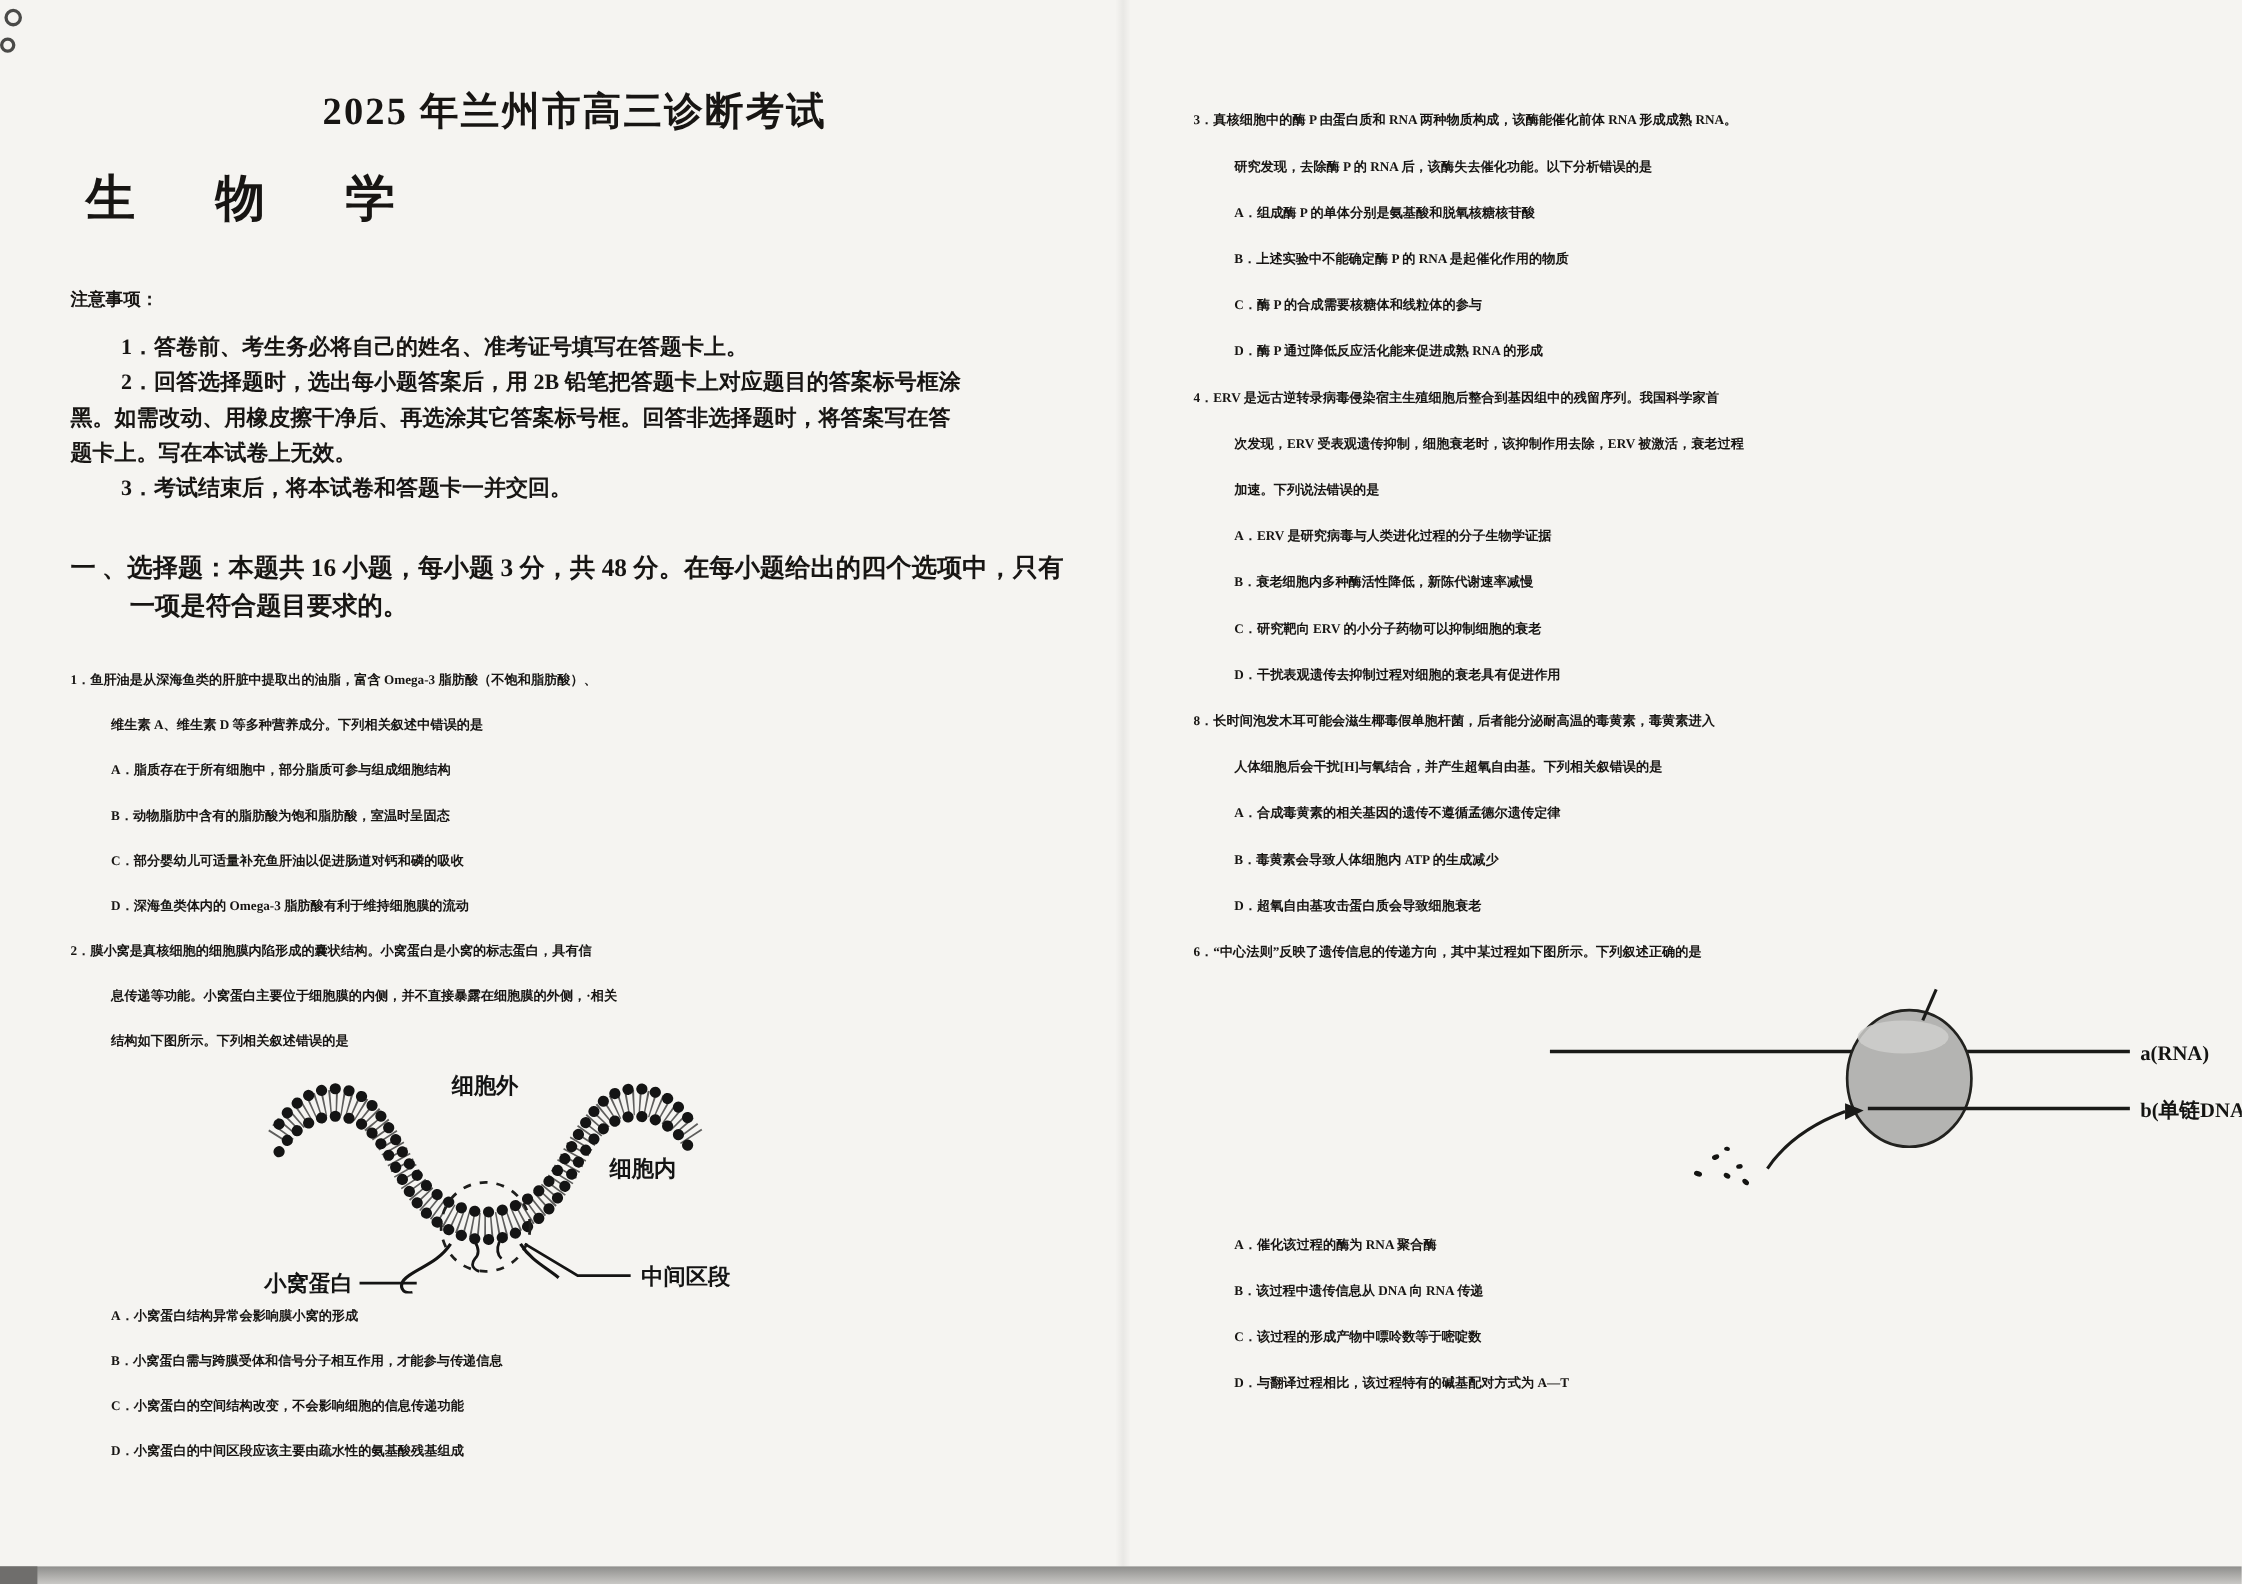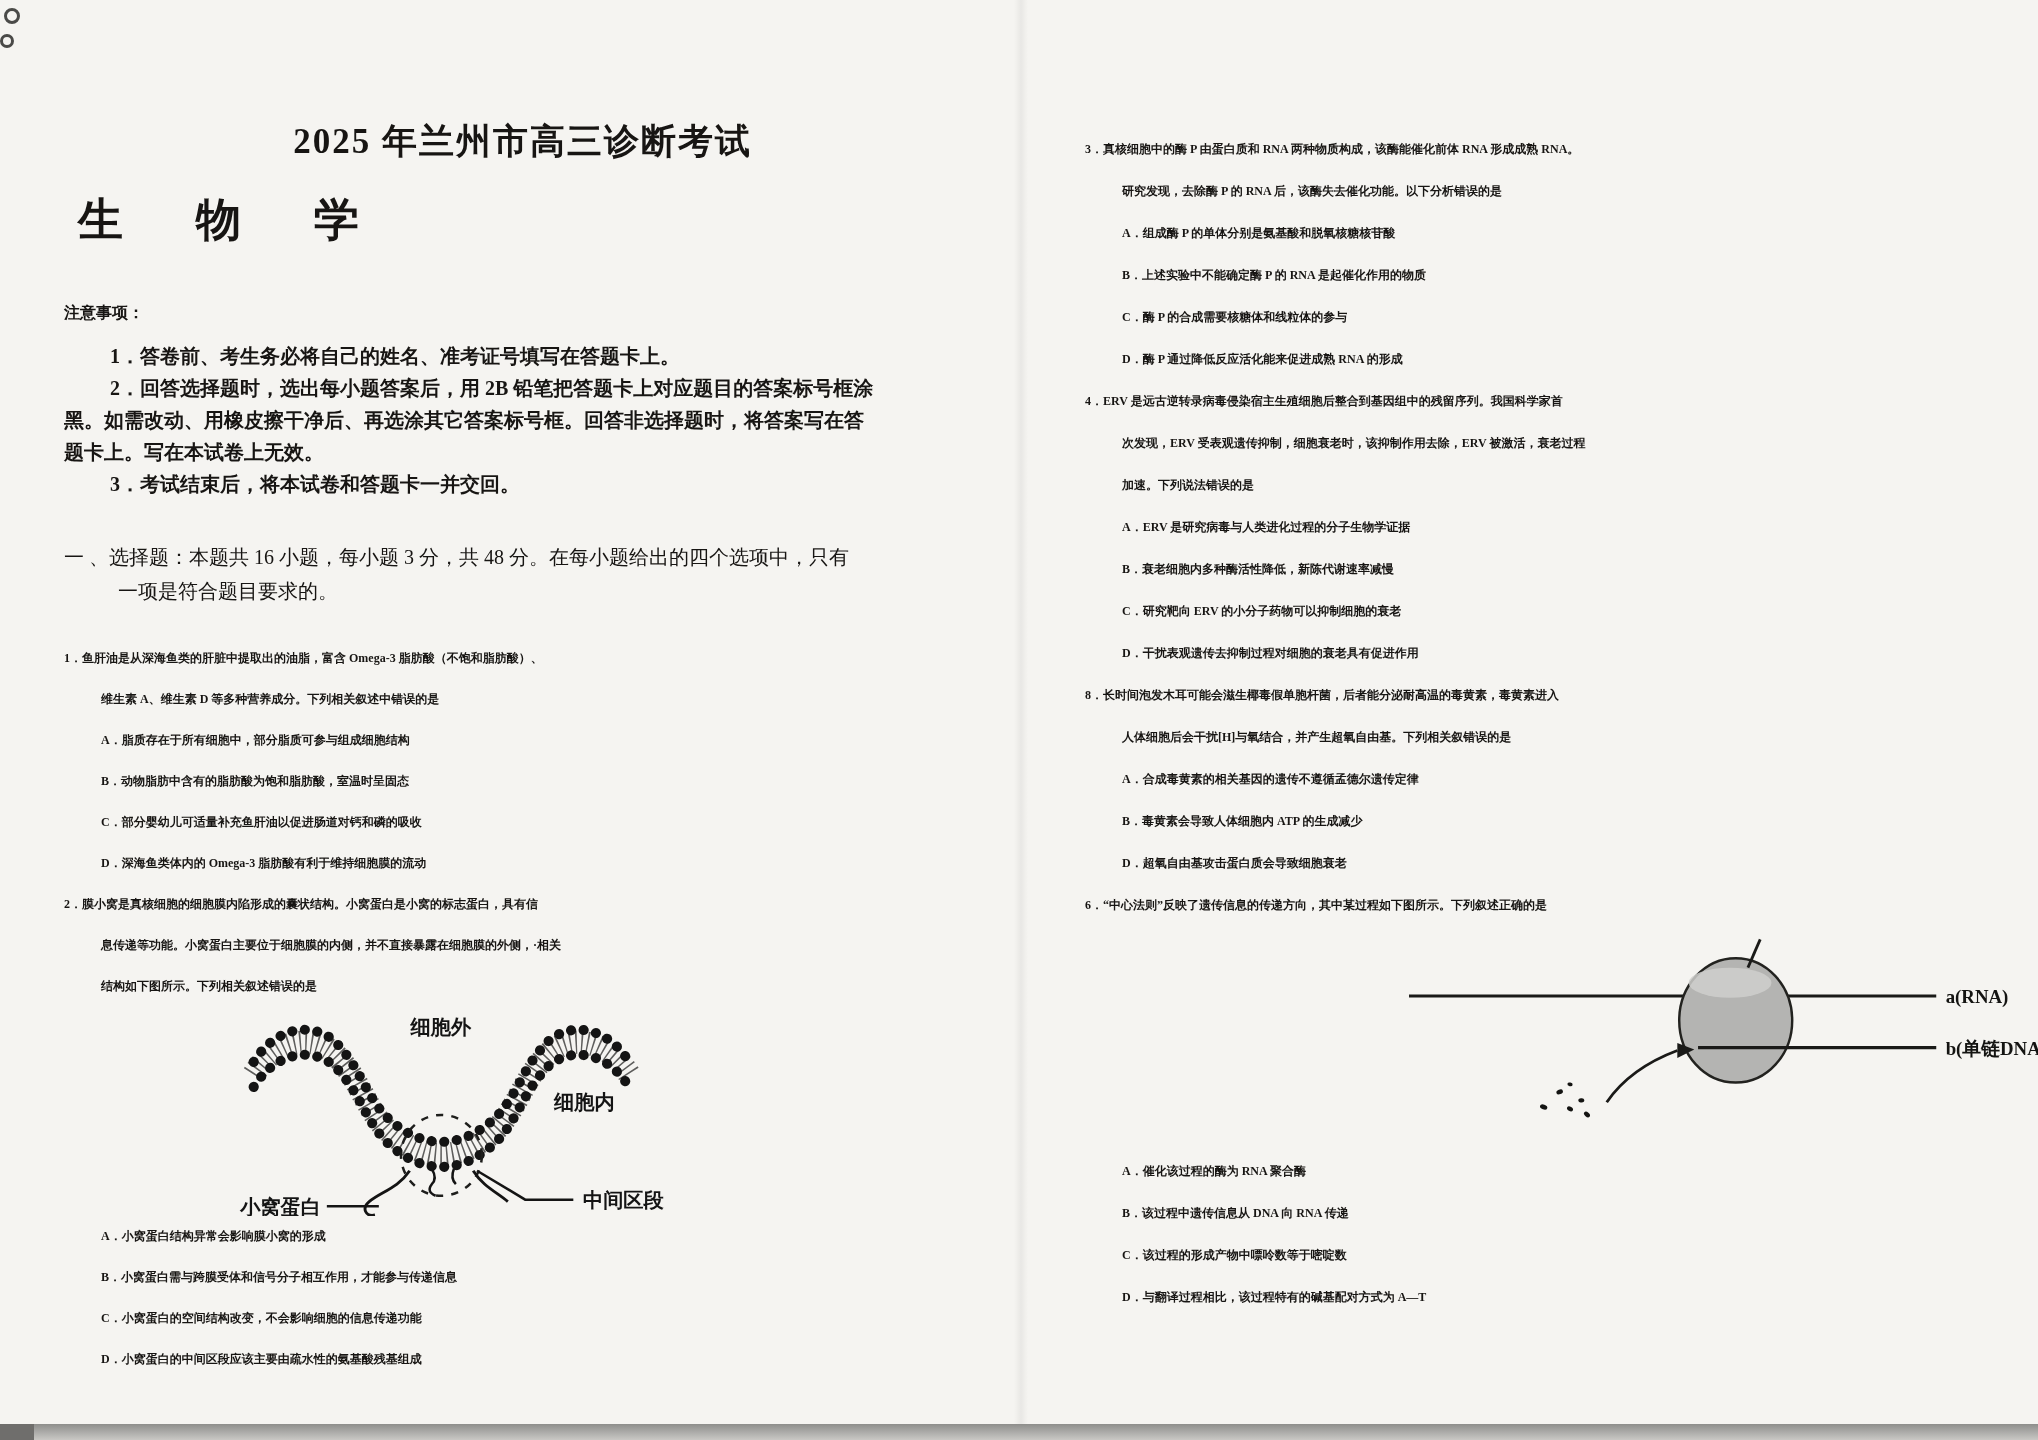--- a/index.html
+++ b/index.html
@@ -2,37 +2,37 @@
 <html><head>
 <meta charset="utf-8">
 <style>
   html,body{margin:0;padding:0;}
   body{
     width:2038px;height:1440px;overflow:hidden;position:relative;
     background:#f5f4f1;
     font-family:"Liberation Serif","DejaVu Serif",serif;
     color:#171513;
   }
-  .page{position:absolute;top:0;height:1359px;background:transparent;margin-top:40px;}
+  .page{position:absolute;top:0;height:1359px;background:transparent;}
   #page1{left:0;width:1019px;}
   #page2{left:1019px;width:1019px;}
   .content{position:relative;height:100%;}
   #page1 .content{padding:0 38px 0 64px;}
   #page2 .content{padding:0 28px 0 66px;}
 
   .exam-title{margin-top:80px;text-align:center;font-size:35px;font-weight:700;line-height:44px;letter-spacing:2px;white-space:nowrap;}
   .exam-subject{margin-top:30px;text-align:left;font-size:45px;font-weight:700;line-height:52px;letter-spacing:14px;padding-left:14px;white-space:nowrap;}
 
   .notice-head{margin-top:52px;font-size:16px;font-weight:700;line-height:30px;}
   .nline{font-size:20px;font-weight:700;line-height:32px;white-space:nowrap;}
   .nfirst{padding-left:46px;}
   .notice-block{margin-top:12px;}
 
   .section{margin-top:40px;}
-  .sline{font-size:20px;font-weight:400;line-height:34px;white-space:nowrap;}
+  .sline{font-size:23px;font-weight:700;line-height:34px;white-space:nowrap;}
   .sline.cont{padding-left:54px;}
 
   .q{margin-top:0;}
   #page1 .q1{margin-top:30px;}
   .ln{font-size:12px;font-weight:700;line-height:41px;white-space:nowrap;}
   #page2 .ln{line-height:42px;}
   .ln.cont,.ln.opt{padding-left:37px;}
 
   .diagram1{margin:2px 0 0 170px;height:207px;}
   .diagram2{margin:4px 0 24px 300px;height:196px;}

